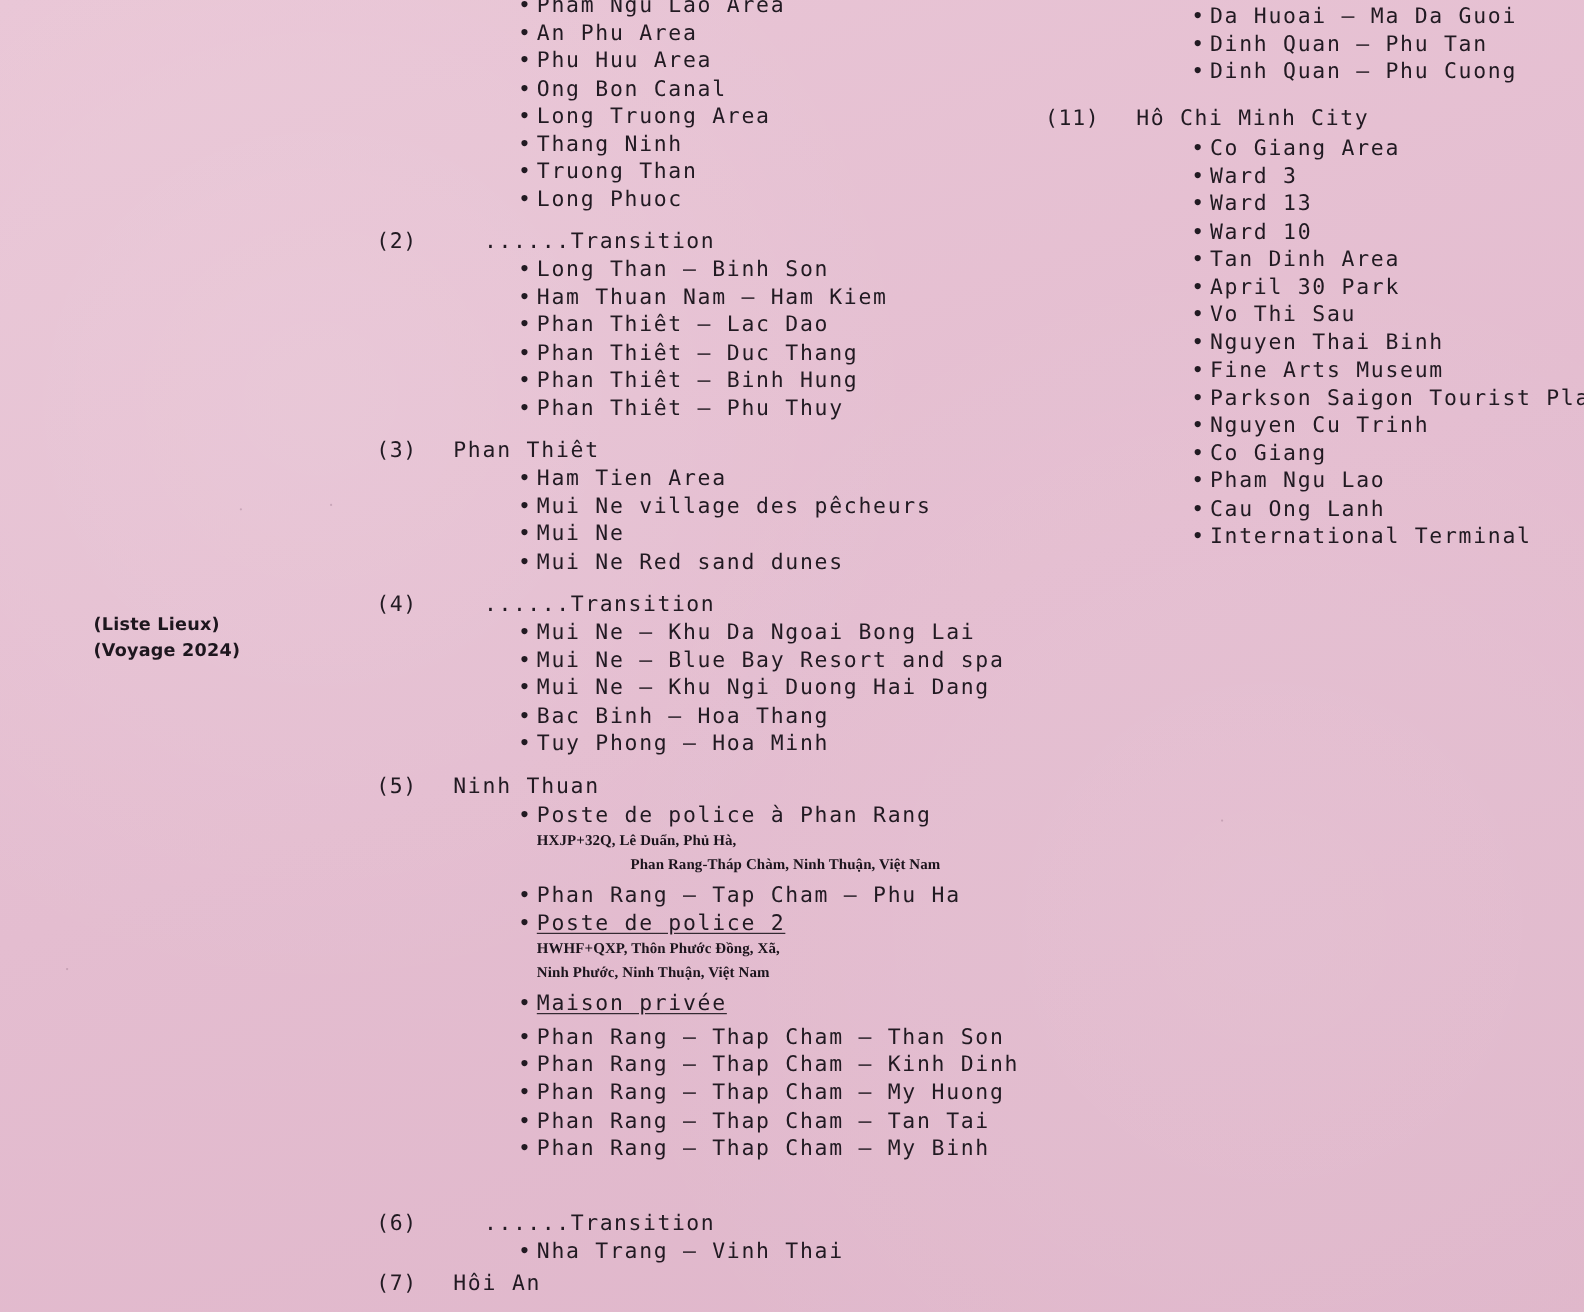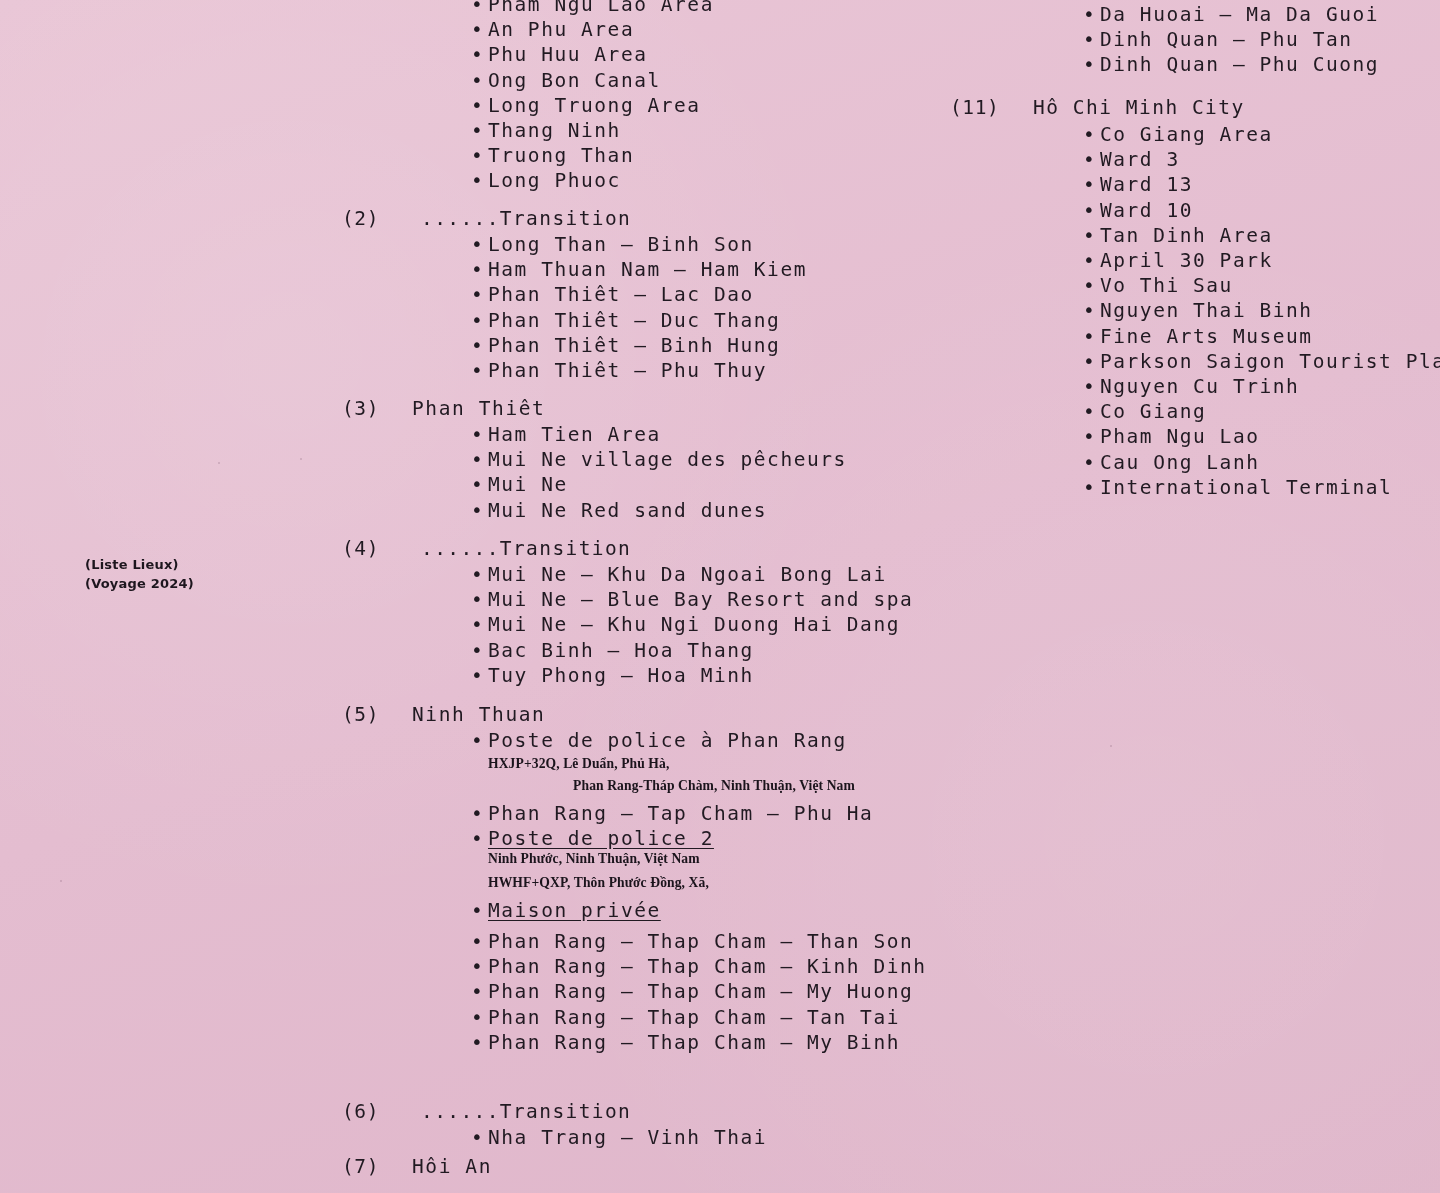--- a/index.html
+++ b/index.html
@@ -31,21 +31,21 @@
     left: 0;
     top: 0;
     width: 940px;
     height: 1193px;
   }
   .stamp {
     position: absolute;
     left: 85px;
     top: 556px;
     font-family: "DejaVu Sans", sans-serif;
-    font-size: 13px;
+    font-size: 16px;
     font-weight: bold;
     line-height: 1.45;
     letter-spacing: 0.2px;
     color: #1d161e;
   }
 
   
   .section {
     position: absolute;
     left: 0;
@@ -64,21 +64,21 @@
     letter-spacing: 0.6px;
   }
   .sec-title {
     position: absolute;
     left: 412px;
     top: 0;
     font-size: 19.5px;
     letter-spacing: 1.6px;
   }
   .sec-title.dots {
-    left: 421px;
+    left: 440px;
     letter-spacing: 1.4px;
   }
   ul.items {
     list-style: none;
     margin: 0;
     padding: 0;
     position: relative;
   }
   ul.items > li {
     position: relative;
@@ -243,22 +243,22 @@
           <div class="sec-head">
             <span class="sec-num">(5)</span>
             <span class="sec-title">Ninh Thuan</span>
           </div>
           <ul class="items">
             <li class=""><span class="bullet">•</span><span class="item-text">Poste de police à Phan Rang</span></li>
             <div class="sub-note">HXJP+32Q, Lê Duẩn, Phủ Hà,</div>
             <div class="sub-note" style="margin-top: -2px; text-align: center;">Phan Rang-Tháp Chàm, Ninh Thuận, Việt Nam</div>
             <li class="spaced"><span class="bullet">•</span><span class="item-text">Phan Rang – Tap Cham – Phu Ha</span></li>
             <li class=""><span class="bullet">•</span><span class="item-text underline">Poste de police 2</span></li>
+            <div class="sub-note">HWHF+QXP, Thôn Phước Đồng, Xã,</div>
             <div class="sub-note" style="margin-top: -2px;">Ninh Phước, Ninh Thuận, Việt Nam</div>
-            <div class="sub-note">HWHF+QXP, Thôn Phước Đồng, Xã,</div>
             <li class="spaced"><span class="bullet">•</span><span class="item-text underline">Maison privée</span></li>
             <li class="spaced"><span class="bullet">•</span><span class="item-text">Phan Rang – Thap Cham – Than Son</span></li>
             <li class=""><span class="bullet">•</span><span class="item-text">Phan Rang – Thap Cham – Kinh Dinh</span></li>
             <li class=""><span class="bullet">•</span><span class="item-text">Phan Rang – Thap Cham – My Huong</span></li>
             <li class=""><span class="bullet">•</span><span class="item-text">Phan Rang – Thap Cham – Tan Tai</span></li>
             <li class=""><span class="bullet">•</span><span class="item-text">Phan Rang – Thap Cham – My Binh</span></li>
           </ul>
         </div>
         <div class="section" style="top: 1100px;">
           <div class="sec-head">

